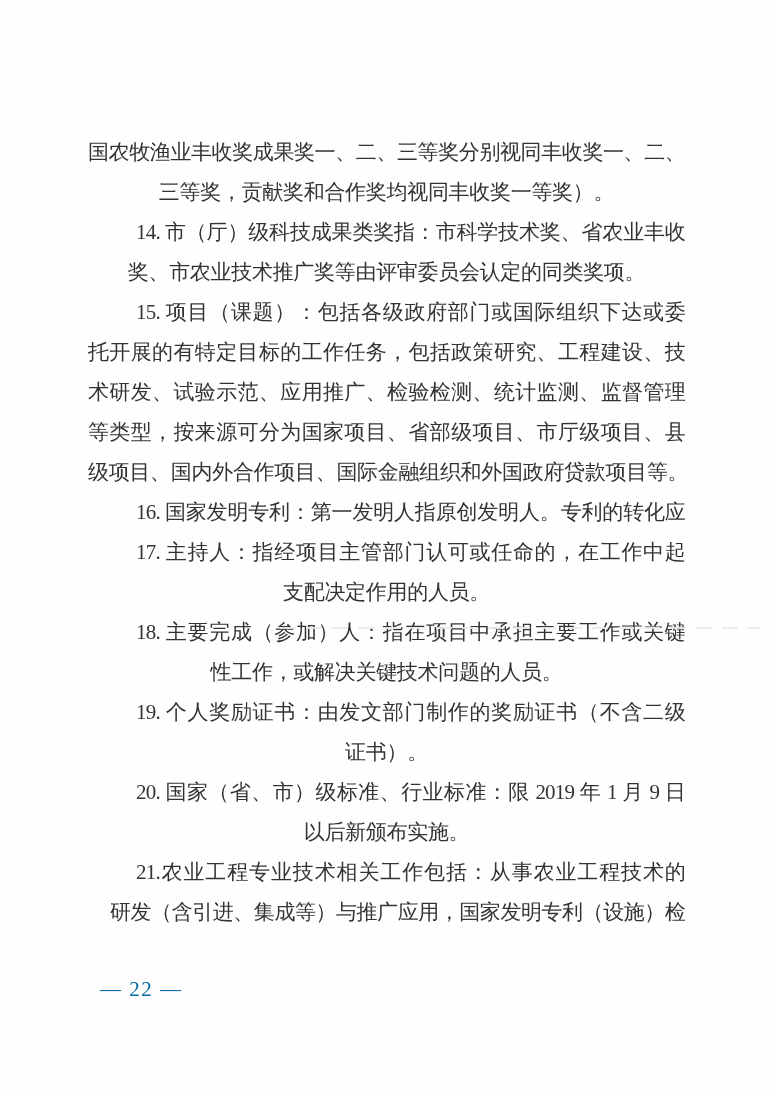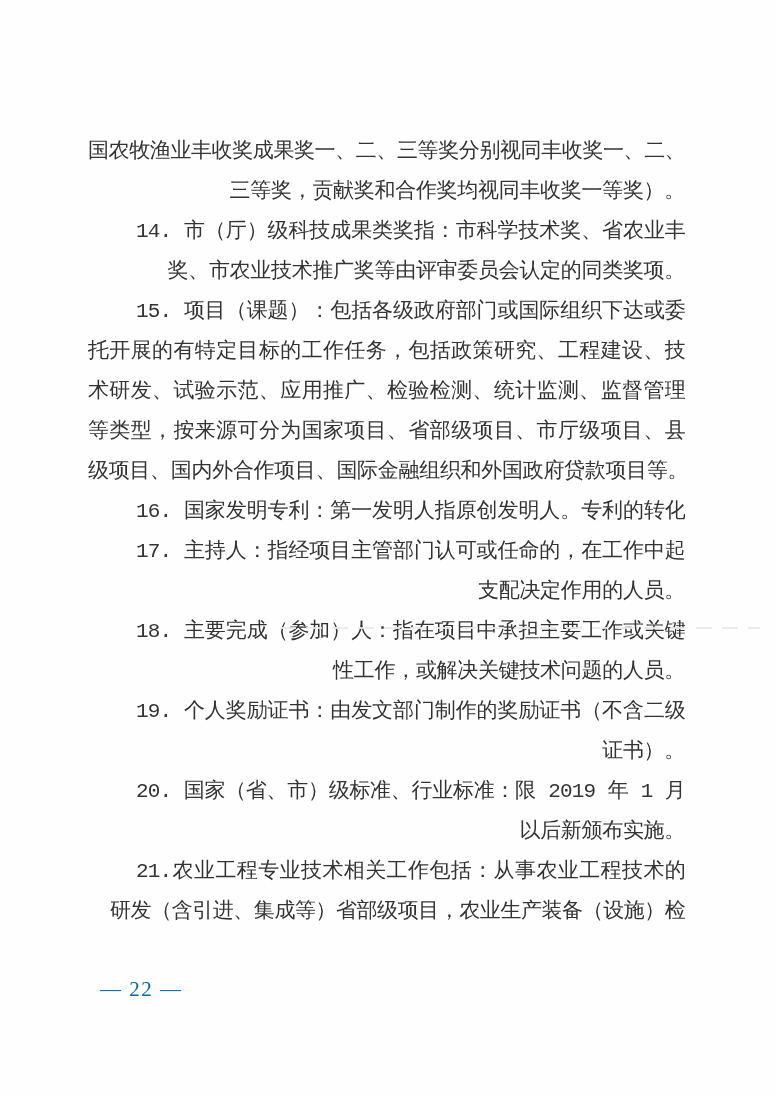--- a/index.html
+++ b/index.html
@@ -16,26 +16,25 @@
     background: #fefefe;
   }
   .text-block {
     position: absolute;
     left: 88px; top: 132px;
     width: 597px;
     font-size: 21px;
     line-height: 40px;
     color: #333333;
     letter-spacing: -0.3px;
-    font-family: Liberation Mono, monospace;
   }
   .line {
     height: 40px;
     white-space: nowrap;
-    text-align: right;
+    text-align: center;
   }
   
   .fill {
     white-space: normal;
     overflow: hidden;
     letter-spacing: -0.8px;
     text-align: justify;
     text-align-last: justify;
     text-justify: inter-character;
   }
@@ -78,20 +77,20 @@
     <div class="line fill indent">16. 国家发明专利：第一发明人指原创发明人。专利的转化应</div>
     <div class="line fill indent">17. 主持人：指经项目主管部门认可或任命的，在工作中起</div>
     <div class="line">支配决定作用的人员。</div>
     <div class="line fill indent">18. 主要完成（参加）人：指在项目中承担主要工作或关键</div>
     <div class="line">性工作，或解决关键技术问题的人员。</div>
     <div class="line fill indent">19. 个人奖励证书：由发文部门制作的奖励证书（不含二级</div>
     <div class="line">证书）。</div>
     <div class="line fill indent">20. 国家（省、市）级标准、行业标准：限 2019 年 1 月 9 日</div>
     <div class="line">以后新颁布实施。</div>
     <div class="line fill indent">21.农业工程专业技术相关工作包括：从事农业工程技术的</div>
-    <div class="line fill indent-sm">研发（含引进、集成等）省部级项目，农业生产装备（设施）检</div>
+    <div class="line fill indent-sm">研发（含引进、集成等）与推广应用，国家发明专利（设施）检</div>
   </div>
 
   <div class="artifact-line"></div>
 
   <div class="page-number">— 22 —</div>
 
 </div>
 
 </body></html>

